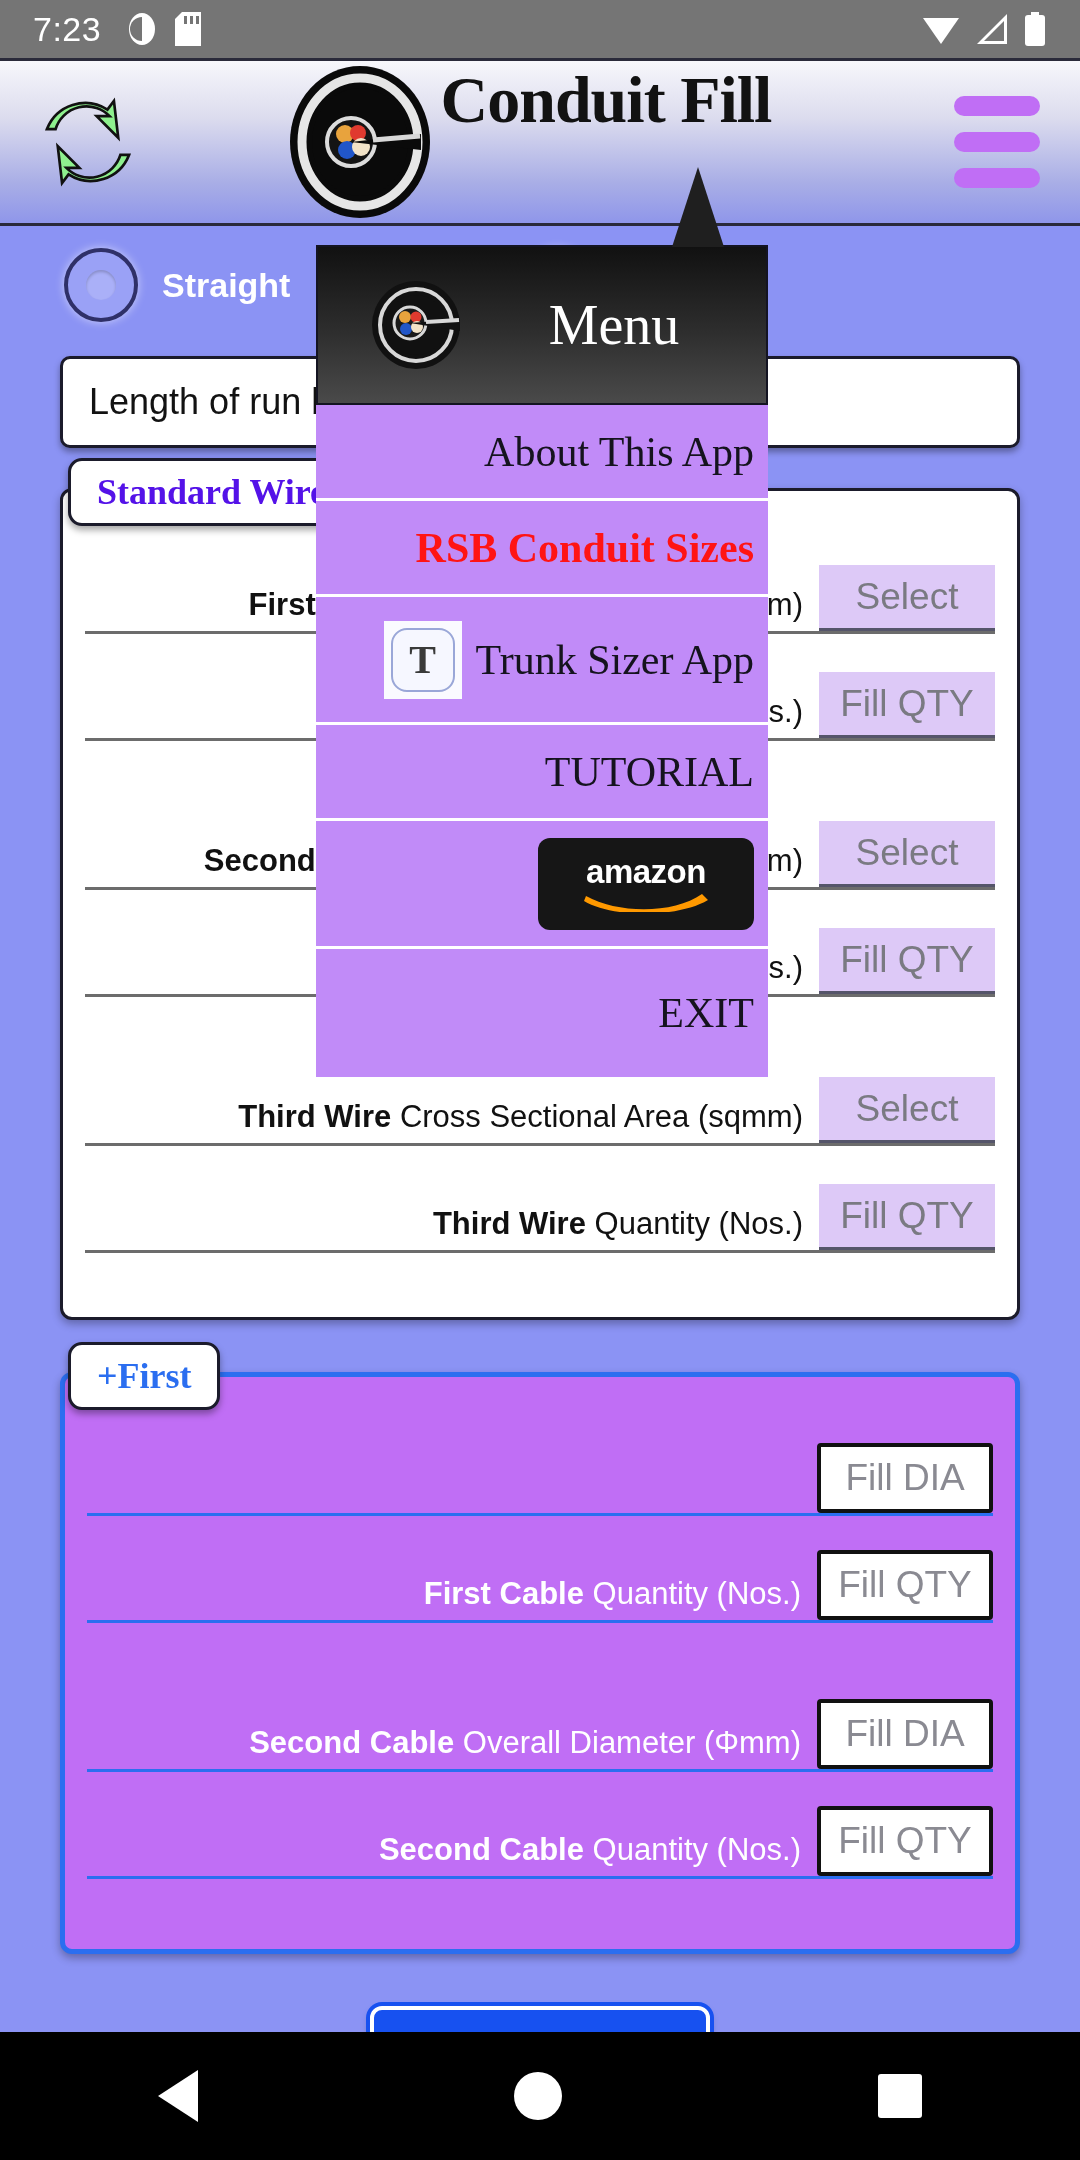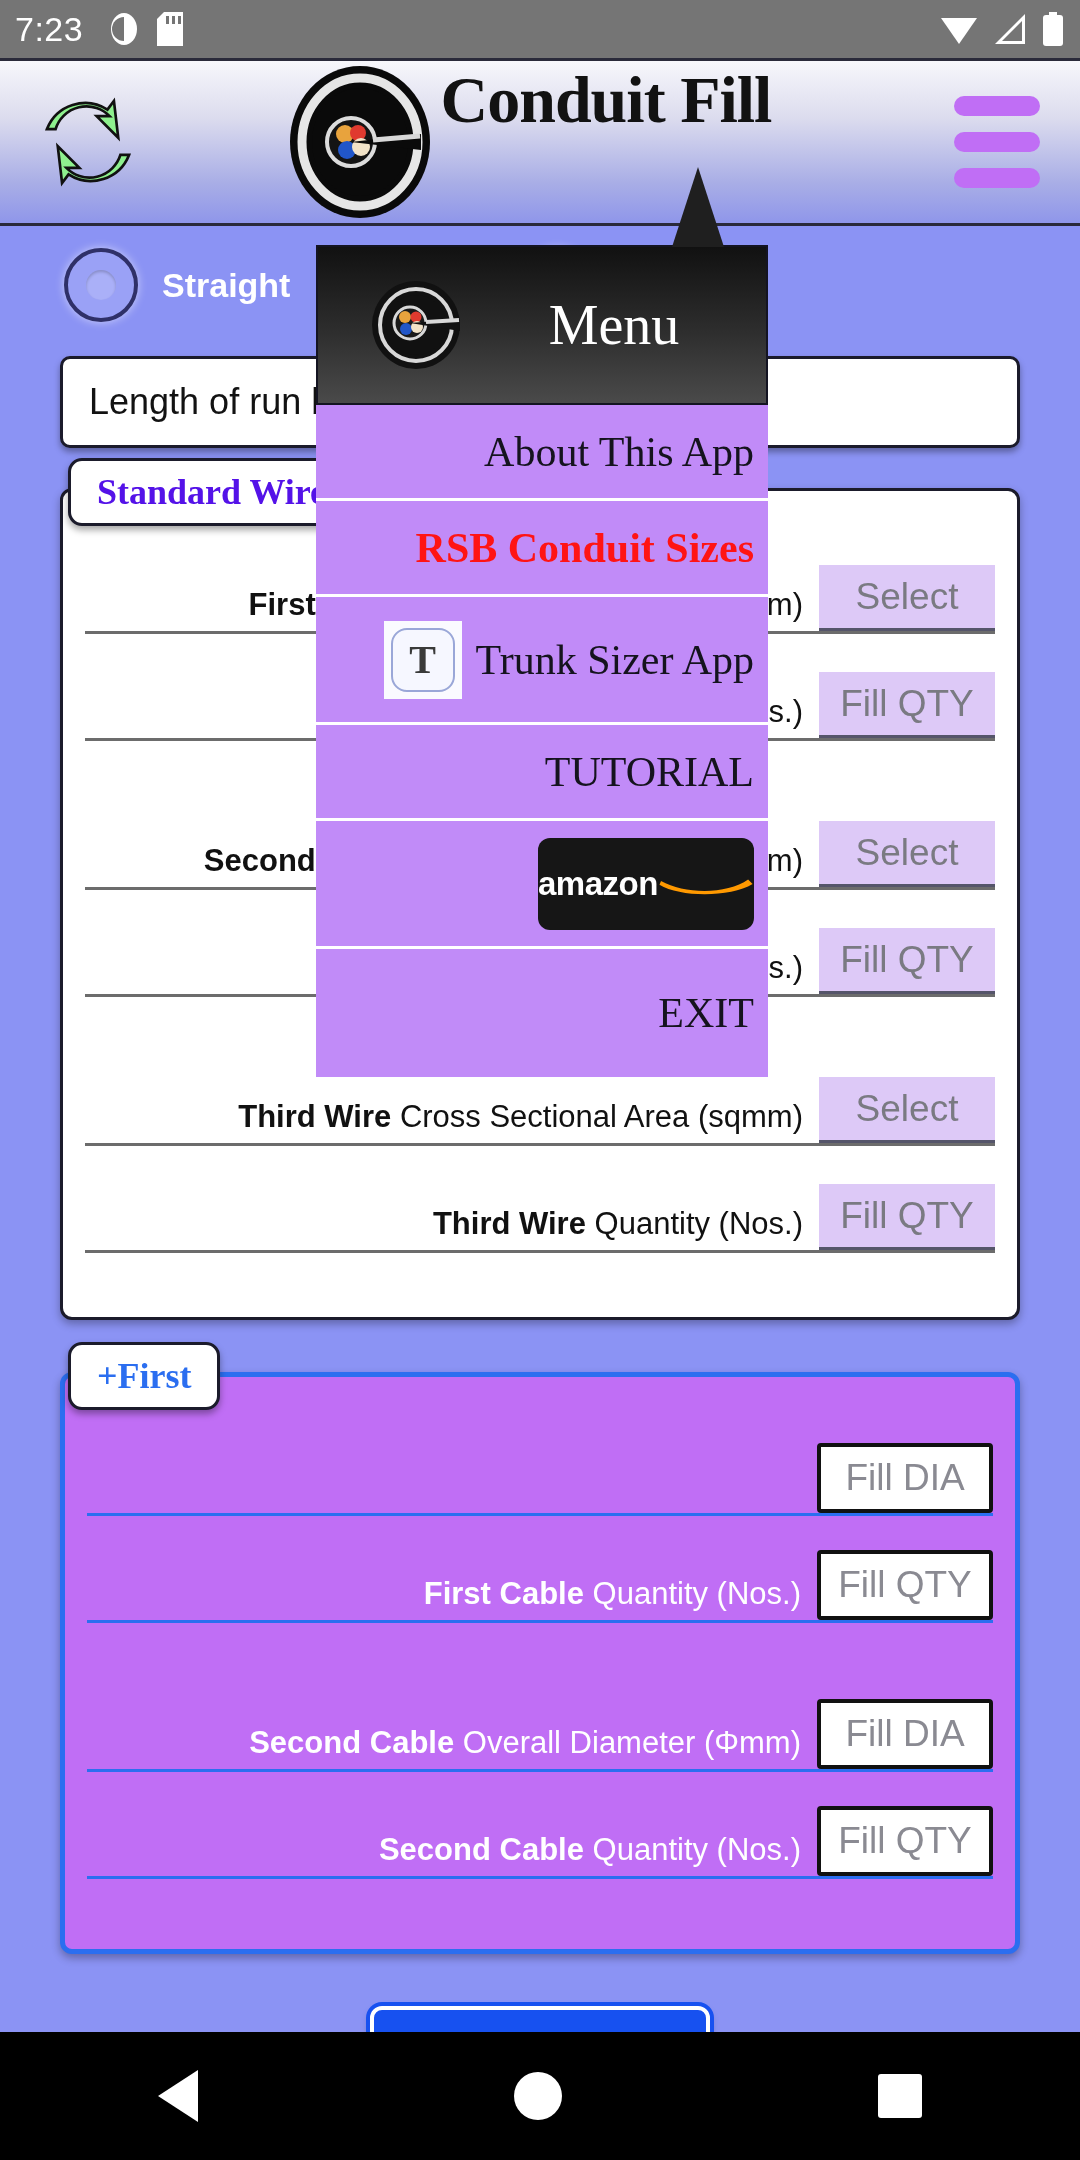--- a/index.html
+++ b/index.html
@@ -8,21 +8,21 @@
     background: #000;
     font-family: "Liberation Sans", sans-serif;
     overflow: hidden;
   }
   #screen { position: relative; width: 1080px; height: 2160px; background: #8b93f4; }
 
   
   .statusbar {
     position: absolute; top: 0; left: 0; width: 1080px; height: 58px;
     background: #757575; display: flex; align-items: center;
-    padding: 0 15px; color: #fff;
+    padding: 0 33px; color: #fff;
   }
   .sb-time { font-size: 34px; font-weight: 500; letter-spacing: .5px; }
   .sb-icons-left { display: flex; align-items: center; gap: 18px; margin-left: 26px; }
   .sb-spacer { flex: 1; }
   .sb-icons-right { display: flex; align-items: center; gap: 12px; }
 
   
   .appbar {
     position: absolute; top: 58px; left: 0; width: 1080px; height: 168px;
     background: linear-gradient(to bottom, #f7f7fb 0%, #dcdcee 35%, #a9aee6 75%, #8f96ea 100%);
@@ -139,21 +139,21 @@
     width: 78px; height: 78px; background: #fafaff; display: flex;
     align-items: center; justify-content: center;
   }
   .trunk-inner {
     width: 64px; height: 64px; border: 2px solid #9aa7d8; border-radius: 16px;
     background: #f6f7ff; display: flex; align-items: center; justify-content: center;
     font-family: "Liberation Serif", serif; font-size: 40px; font-weight: 700; color: #3a3a3a;
   }
   .amazon-btn {
     width: 216px; height: 92px; background: #161616; border-radius: 12px;
-    display: flex; align-items: center; justify-content: center;
+    display: flex; flex-direction: column; align-items: center; justify-content: center;
   }
   .amazon-word { color: #fff; font-size: 33px; font-weight: 700; letter-spacing: -.5px; line-height: 1; }
 
   
   .navbar {
     position: absolute; bottom: 0; left: 0; width: 1080px; height: 128px;
     background: #000; display: flex; align-items: center; justify-content: space-around;
   }
   .nav-back { width: 0; height: 0; border-top: 26px solid transparent; border-bottom: 26px solid transparent; border-right: 40px solid #fff; }
   .nav-home { width: 48px; height: 48px; border-radius: 50%; background: #fff; }

